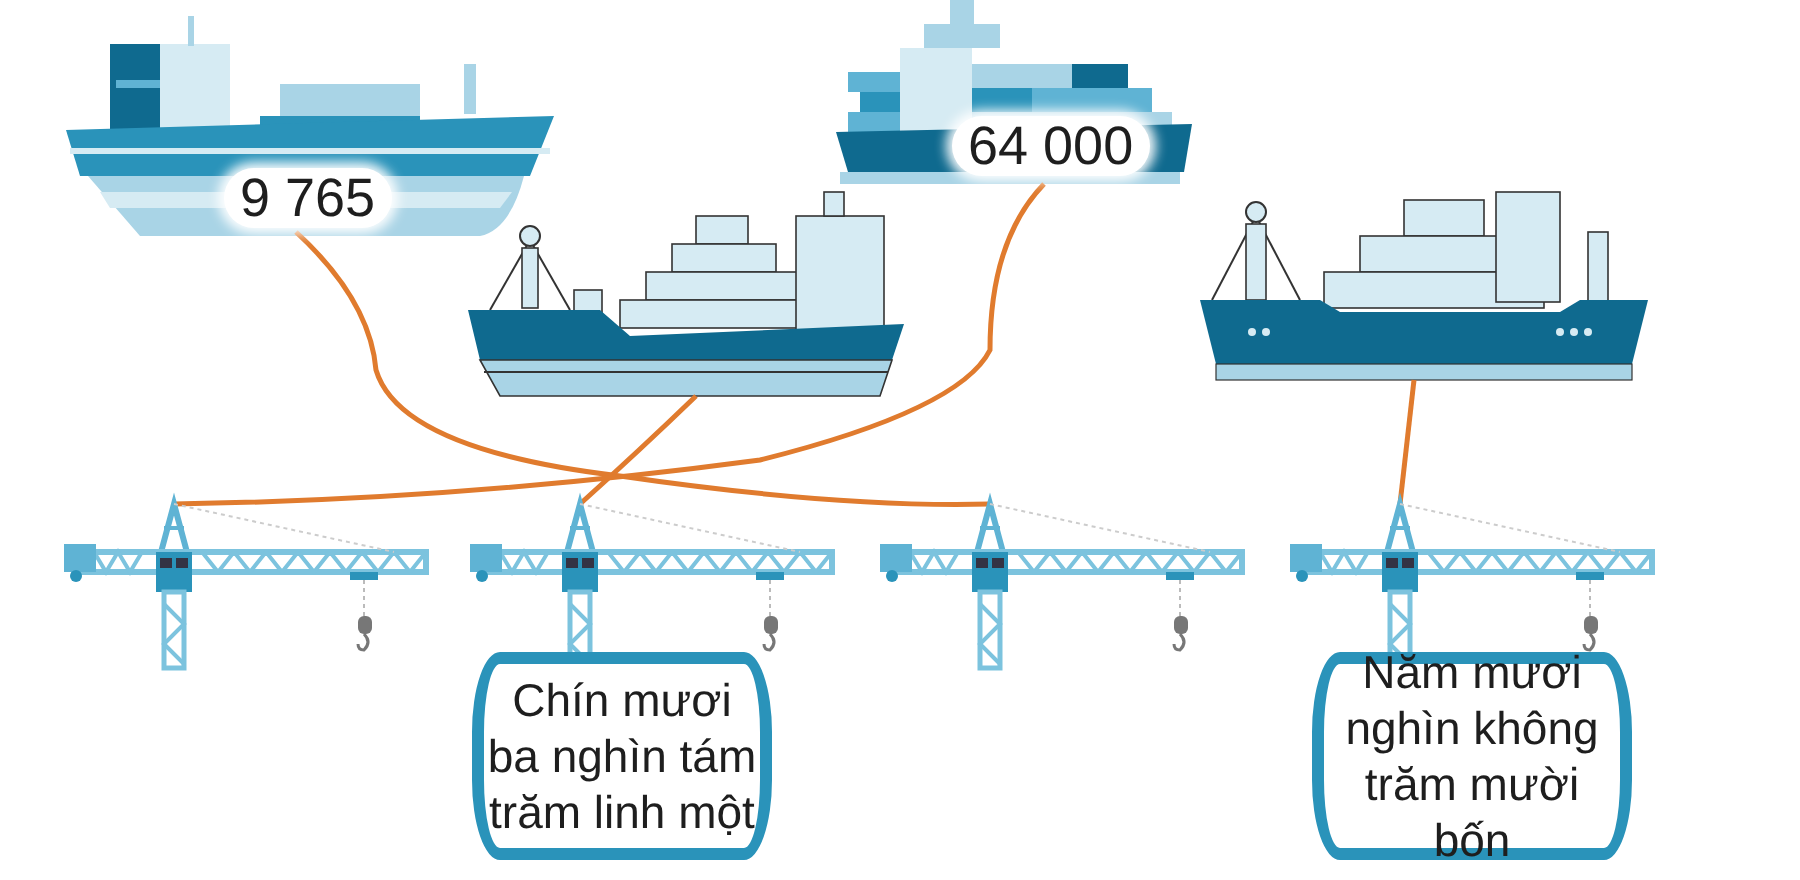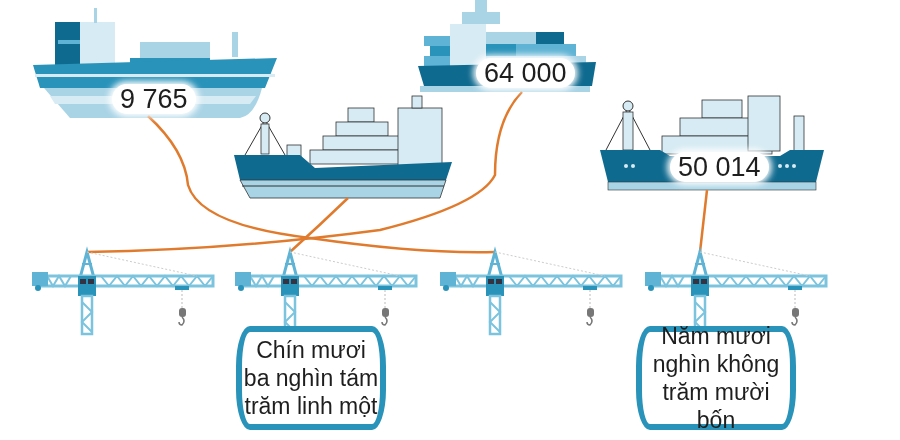--- a/index.html
+++ b/index.html
@@ -136,26 +136,25 @@
   <g>
         <use href="#crane" x="495" y="252"></use>
       </g>
   <g>
         <use href="#crane" x="700" y="252"></use>
       </g>
 </svg>
 
 <div class="num-label" style="left:112px; top:84px;">9 765</div>
 <div class="num-label" style="left:476px; top:58px;">64 000</div>
-<div class="num-label" style="left:670px; top:152px;">50 014</div>
 
 <div class="word-box" style="left:236px; width:150px;">
   <span>Chín mươi
 ba nghìn tám
 trăm linh một</span>
 </div>
-<div class="word-box" style="left:636px; width:160px;text-align:center;">
+<div class="word-box" style="left:656px; width:160px;text-align:center;">
   <span>Năm mươi
 nghìn không
 trăm mười bốn</span>
 </div>
 
 </div>
 
 </body></html>

